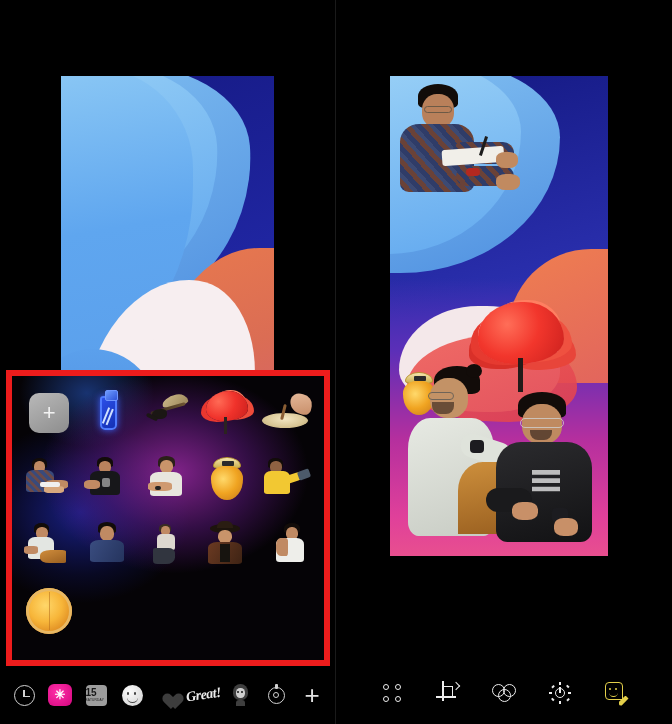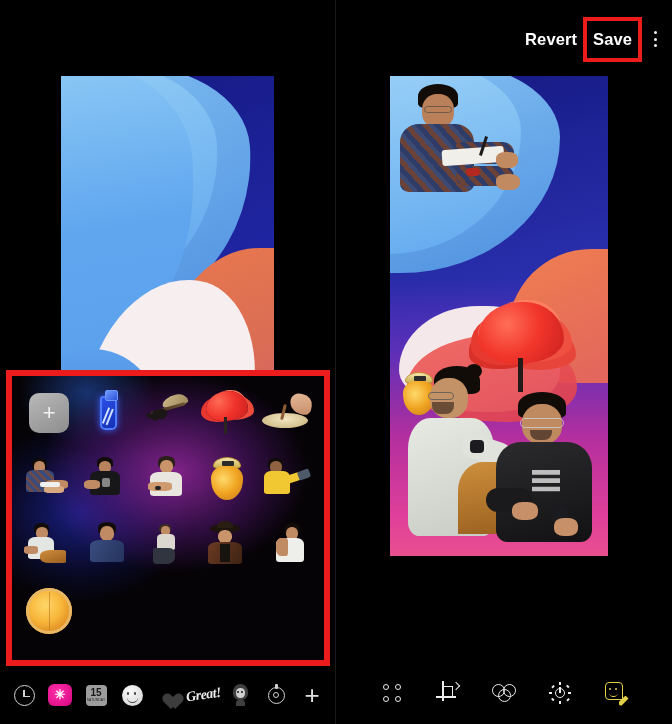--- a/index.html
+++ b/index.html
@@ -156,21 +156,21 @@
   .lb-icon { width: 26px; height: 26px; display:flex; align-items:center; justify-content:center;
     color:#cfcfcf; }
   .ic-clock { width:21px; height:21px; border:1.7px solid #d2d2d2; border-radius:50%; position:relative; }
   .ic-clock::before { content:""; position:absolute; left:8.5px; top:4px; width:1.6px; height:7px; background:#d2d2d2; }
   .ic-clock::after { content:""; position:absolute; left:9px; top:10px; width:6px; height:1.6px; background:#d2d2d2; }
   .ic-gif { width:24px; height:22px; border-radius:6px;
     background: radial-gradient(circle at 40% 35%, #ff2fa8, #d4067f);
     display:flex; align-items:center; justify-content:center; color:#fff; font-size:13px; font-weight:700;
     font-family:"Liberation Serif", serif; }
   .ic-cal { width:21px; height:21px; border-radius:4px; background:#9d9d9d; color:#171717;
-    display:flex; flex-direction:column; align-items:center; justify-content:center; line-height:1; }
+    display:flex; flex-direction:column; align-items:flex-start; justify-content:center; line-height:1; }
   .ic-cal .cnum { font-size:10px; font-weight:700; }
   .ic-cal .ctxt { font-size:3.2px; letter-spacing:0.2px; margin-top:1px; }
   .ic-smiley { width:21px; height:21px; border-radius:50%;
     background: radial-gradient(circle at 36% 32%, #fbfbfb, #cfcfcf); position:relative; }
   .ic-smiley::before { content:""; position:absolute; left:5.5px; top:7px; width:2px; height:3px;
     background:#444; border-radius:1px; box-shadow: 7px 0 0 #444; }
   .ic-smiley::after { content:""; position:absolute; left:5px; top:12px; width:11px; height:5px;
     border-bottom:1.6px solid #444; border-radius:0 0 8px 8px; }
   .ic-heart { width:20px; height:20px; position:relative; }
   .ic-heart::before, .ic-heart::after { content:""; position:absolute; top:2px; width:10px; height:15px;
@@ -491,31 +491,20 @@
           </div>
       </div>
       <div class="lb-icon">
         <span class="ic-plus">+</span>
       </div>
     </div>
   </div>
 
   <div class="panel panel-right">
 
-    <div class="topbar">
-      <span class="revert-btn">Revert</span>
-      <span class="save-wrap">
-        <span class="save-btn">Save</span>
-      </span>
-      <span class="kebab">
-          <i></i>
-          <i></i>
-          <i></i>
-        </span>
-    </div>
 
     <div class="photo">
       <div class="ph-navy"></div>
       <div class="ph-grad-bot"></div>
       <div class="ph-blue1"></div>
       <div class="ph-blue2"></div>
       <div class="ph-orange"></div>
       <div class="ph-cream"></div>
       <div class="ph-red"></div>
 

